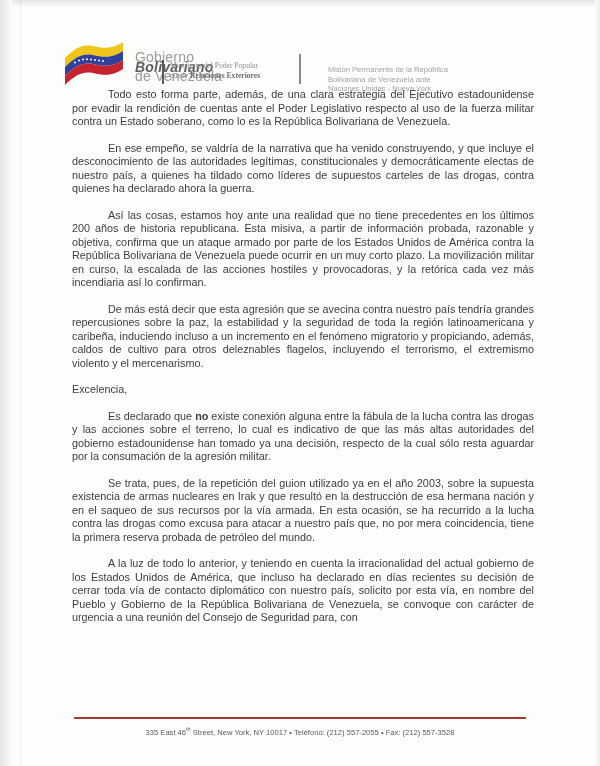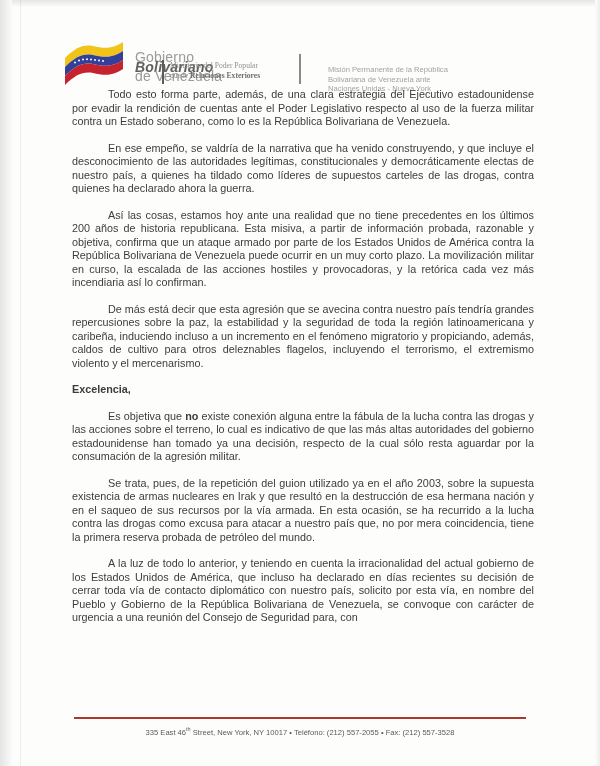--- a/index.html
+++ b/index.html
@@ -34,21 +34,21 @@
     font-size:7.6px;line-height:9.6px;color:#a2a2a2;margin-left:20px;}
 
   
   .letter{
     position:absolute;left:72px;top:88px;width:462px;
     font-size:10.8px;line-height:13.5px;color:#3c3c3c;
     text-align:justify;
   }
   .letter p{margin:0 0 13px 0;text-indent:36px;}
   .letter p.no-indent{text-indent:0;}
-  .letter p.salutation{text-indent:0;font-weight:bold;text-align:left;}
+  .letter p.salutation{text-indent:0;font-weight:normal;text-align:left;}
   .letter strong.inline-em{font-weight:bold;}
 
   
   .footer-rule{position:absolute;left:74px;top:717px;width:452px;height:2px;background:#a63a2e;}
   .footer-text{position:absolute;left:0;top:724px;width:600px;
     text-align:center;font-size:7.6px;line-height:10px;color:#5a5a5a;}
   .footer-text sup{font-size:5.5px;}
 </style>
 </head>
 <body>
@@ -96,21 +96,21 @@
     <div>Naciones Unidas - Nueva York</div>
   </div>
 </header>
 
 <main class="letter">
   <p>Todo esto forma parte, además, de una clara estrategia del Ejecutivo estadounidense por evadir la rendición de cuentas ante el Poder Legislativo respecto al uso de la fuerza militar contra un Estado soberano, como lo es la República Bolivariana de Venezuela.</p>
   <p>En ese empeño, se valdría de la narrativa que ha venido construyendo, y que incluye el desconocimiento de las autoridades legítimas, constitucionales y democráticamente electas de nuestro país, a quienes ha tildado como líderes de supuestos carteles de las drogas, contra quienes ha declarado ahora la guerra.</p>
   <p>Así las cosas, estamos hoy ante una realidad que no tiene precedentes en los últimos 200 años de historia republicana. Esta misiva, a partir de información probada, razonable y objetiva, confirma que un ataque armado por parte de los Estados Unidos de América contra la República Bolivariana de Venezuela puede ocurrir en un muy corto plazo. La movilización militar en curso, la escalada de las acciones hostiles y provocadoras, y la retórica cada vez más incendiaria así lo confirman.</p>
   <p>De más está decir que esta agresión que se avecina contra nuestro país tendría grandes repercusiones sobre la paz, la estabilidad y la seguridad de toda la región latinoamericana y caribeña, induciendo incluso a un incremento en el fenómeno migratorio y propiciando, además, caldos de cultivo para otros deleznables flagelos, incluyendo el terrorismo, el extremismo violento y el mercenarismo.</p>
   <p class="salutation">Excelencia,</p>
-  <p><span>Es objetiva que </span><strong class="inline-em">no</strong><span> existe conexión alguna entre la fábula de la lucha contra las drogas y las acciones sobre el terreno, lo cual es indicativo de que las más altas autoridades del gobierno estadounidense han tomado ya una decisión, respecto de la cual sólo resta aguardar por la consumación de la agresión militar.</span></p>
+  <p><span>Es declarado que </span><strong class="inline-em">no</strong><span> existe conexión alguna entre la fábula de la lucha contra las drogas y las acciones sobre el terreno, lo cual es indicativo de que las más altas autoridades del gobierno estadounidense han tomado ya una decisión, respecto de la cual sólo resta aguardar por la consumación de la agresión militar.</span></p>
   <p>Se trata, pues, de la repetición del guion utilizado ya en el año 2003, sobre la supuesta existencia de armas nucleares en Irak y que resultó en la destrucción de esa hermana nación y en el saqueo de sus recursos por la vía armada. En esta ocasión, se ha recurrido a la lucha contra las drogas como excusa para atacar a nuestro país que, no por mera coincidencia, tiene la primera reserva probada de petróleo del mundo.</p>
   <p>A la luz de todo lo anterior, y teniendo en cuenta la irracionalidad del actual gobierno de los Estados Unidos de América, que incluso ha declarado en días recientes su decisión de cerrar toda vía de contacto diplomático con nuestro país, solicito por esta vía, en nombre del Pueblo y Gobierno de la República Bolivariana de Venezuela, se convoque con carácter de urgencia a una reunión del Consejo de Seguridad para, con</p>
 </main>
 
 <footer>
   <div class="footer-rule"></div>
   <div class="footer-text">
     <div><span>335 East 46</span><sup>th</sup><span> Street, New York, NY 10017 • Teléfono: (212) 557-2055 • Fax: (212) 557-3528</span></div>
   </div>
 </footer>

